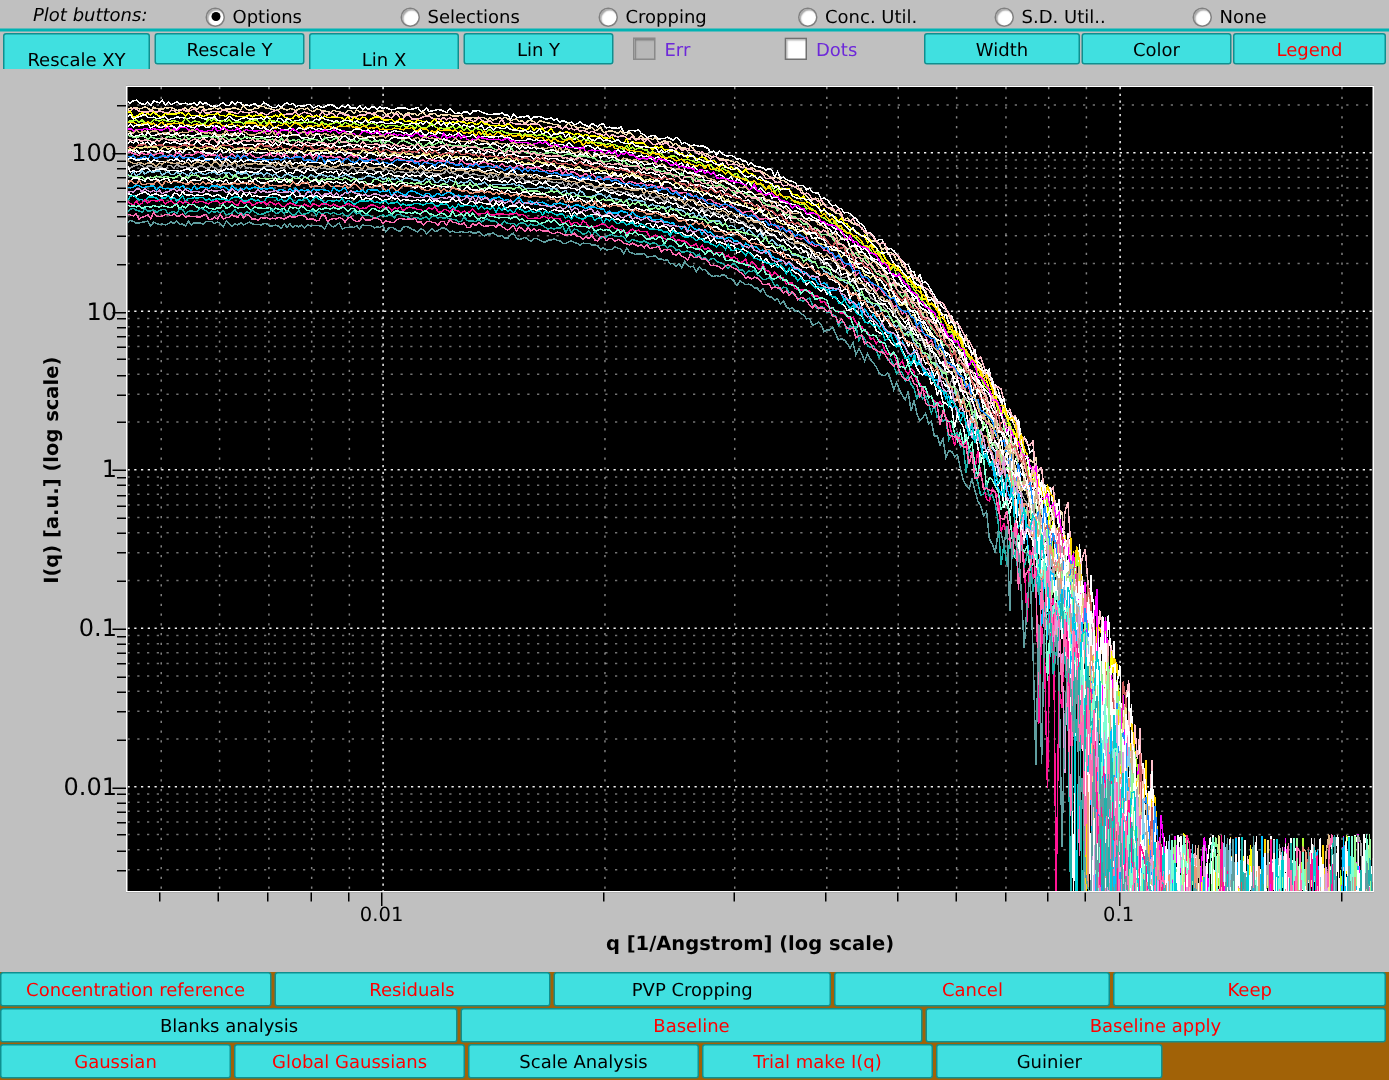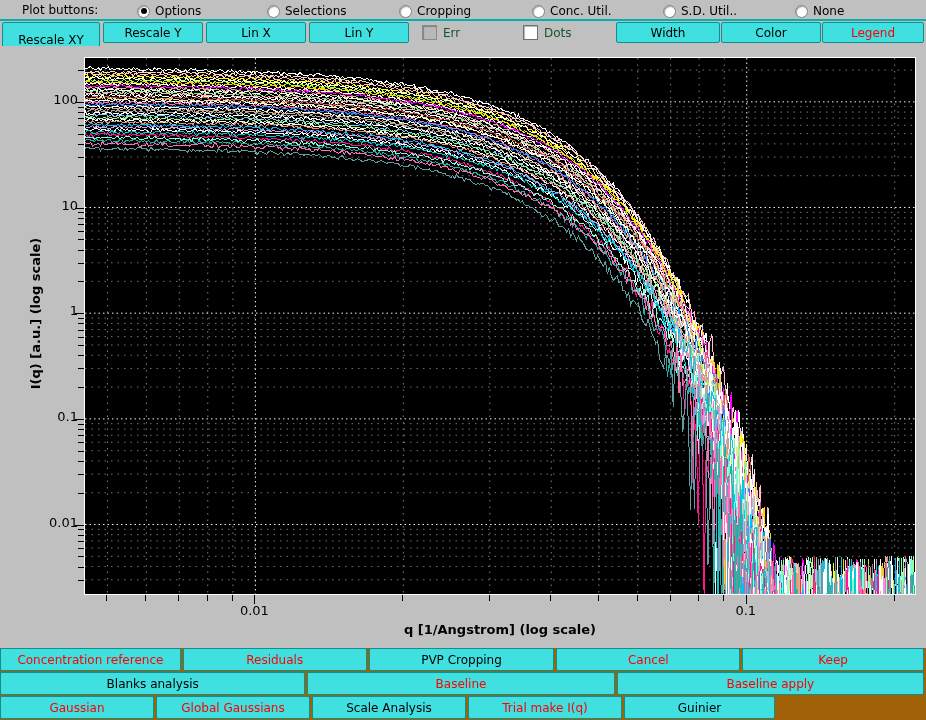--- a/index.html
+++ b/index.html
@@ -31,20 +31,21 @@
     align-items: center;
     border-bottom: 2px solid #00b3b3;
     box-sizing: border-box;
   }
   .radio-bar .rb-label {
     font-size: 12px;
     color: #000;
     margin-left: 22px;
     margin-right: 14px;
     white-space: nowrap;
+    font-style: italic;
   }
   .radio-item {
     display: flex;
     align-items: center;
     margin-right: 0;
     white-space: nowrap;
   }
   .radio-item .dot {
     width: 11px; height: 11px;
     border-radius: 50%;
@@ -107,21 +108,21 @@
     background: #ffffff;
     border: 1px solid #707070;
     box-shadow: inset 1px 1px 1px rgba(0,0,0,0.3);
     margin-right: 6px;
     flex: none;
   }
   .chkbox.disabled {
     background: #b8b8b8;
     border-color: #8a8a8a;
   }
-  .chklbl { font-size: 12px; color: #14532d; }
+  .chklbl { font-size: 12px; color: #6d28d9; }
 
   
   .plot-outer {
     position: absolute;
     left: 0; top: 46px;
     width: 926px; height: 598px;
     background: #c0c0c0;
   }
   .plot-frame {
     position: absolute;
@@ -153,21 +154,21 @@
     width: 832px;
     text-align: center;
     font-size: 13px;
     font-weight: bold;
     color: #000;
   }
   .ytick-lbl {
     position: absolute;
     right: 0;
     text-align: right;
-    font-size: 13px;
+    font-size: 16px;
     color: #000;
     white-space: nowrap;
   }
   .ytick-holder { position: absolute; left: 0; top: 0; width: 78px; height: 560px; }
   .xtick-lbl {
     position: absolute;
     top: 557px;
     font-size: 13px;
     color: #000;
     transform: translateX(-50%);
@@ -239,21 +240,21 @@
         <div class="radio-item" style="position: absolute; left: 795px; top: 4px;">
           <span class="dot"></span>
           <span class="rtxt">None</span>
         </div>
       </div>
   </div>
 
   <div class="btnrow" id="btnrow-host">
       <div class="pbtn" style="position: absolute; left: 2px; top: 0px; width: 98px; height: 35px;">Rescale XY</div>
       <div class="pbtn" style="position: absolute; left: 103px; top: 0px; width: 100px; height: 21px;">Rescale Y</div>
-      <div class="pbtn" style="position: absolute; left: 206px; top: 0px; width: 100px; height: 21px;">Lin X</div>
+      <div class="pbtn" style="position: absolute; left: 206px; top: 0px; width: 100px; height: 35px;">Lin X</div>
       <div class="pbtn" style="position: absolute; left: 309px; top: 0px; width: 100px; height: 21px;">Lin Y</div>
       <div class="pbtn" style="position: absolute; left: 616px; top: 0px; width: 104px; height: 21px;">Width</div>
       <div class="pbtn" style="position: absolute; left: 721px; top: 0px; width: 100px; height: 21px;">Color</div>
       <div class="pbtn red" style="position: absolute; left: 822px; top: 0px; width: 102px; height: 21px;">Legend</div>
       <div class="chkwrap" style="position: absolute; left: 412px; top: 0px; width: 100px; height: 21px;">
         <span class="chkbox disabled"></span>
         <span class="chklbl">Err</span>
       </div>
       <div class="chkwrap" style="position: absolute; left: 513px; top: 0px; width: 100px; height: 21px;">
         <span class="chkbox"></span>

